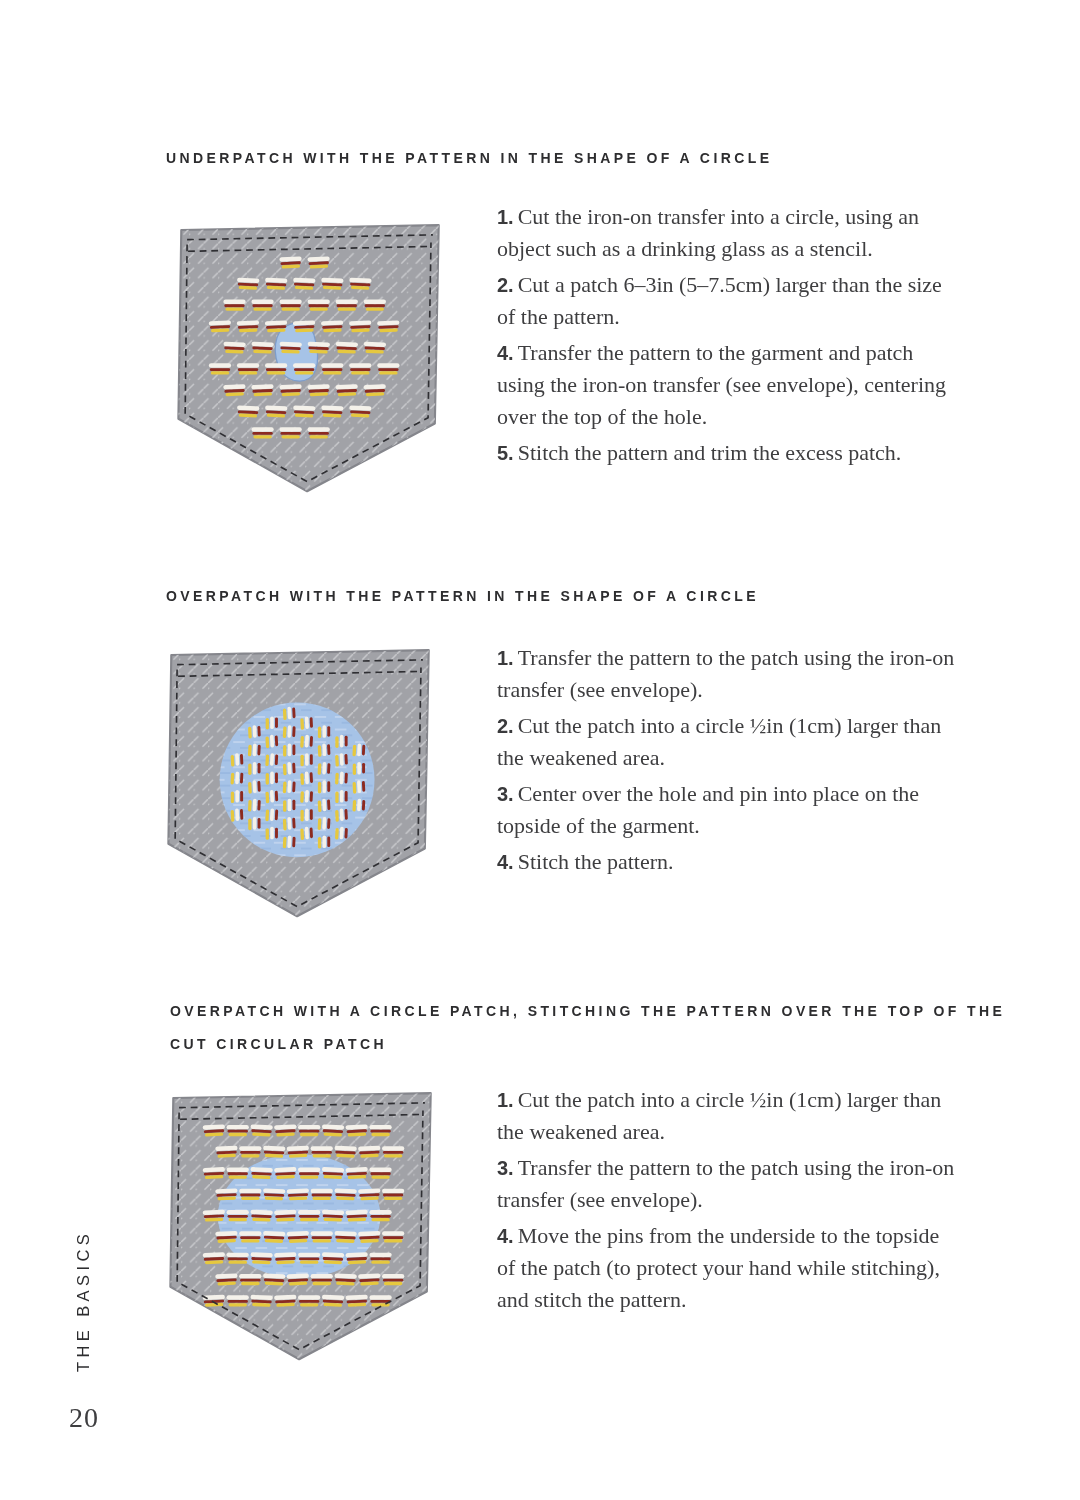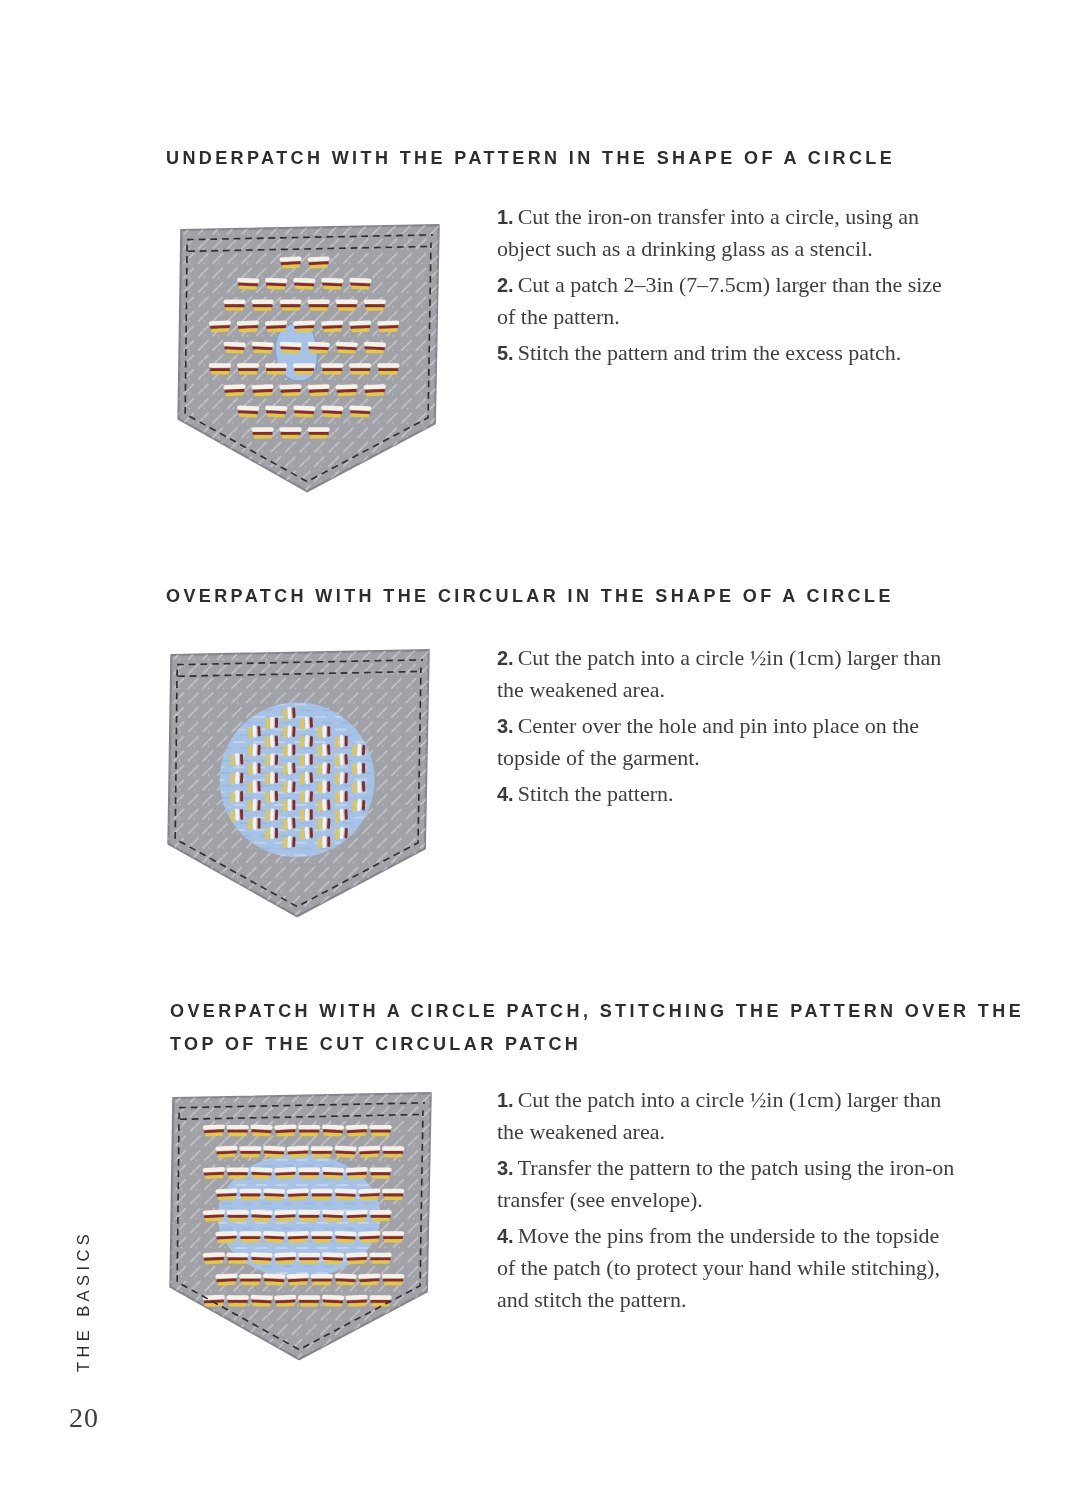--- a/index.html
+++ b/index.html
@@ -2,21 +2,21 @@
 <html><head>
 <meta charset="utf-8">
 <style>
   html,body{margin:0;padding:0;}
   body{
     width:1080px;height:1500px;position:relative;background:#ffffff;
     font-family:"Liberation Serif", serif;color:#3e3e40;overflow:hidden;
   }
   .heading{
     position:absolute;font-family:"Liberation Sans", sans-serif;
-    font-size:18px;font-weight:600;letter-spacing:3.4px;color:#2d2d2f;
+    font-size:14px;font-weight:600;letter-spacing:3.4px;color:#2d2d2f;
     line-height:33px;white-space:pre-line;
   }
   .steps{
     position:absolute;width:472px;font-size:22px;line-height:32px;color:#3e3e40;
   }
   .steps p{margin:4px;}
   .step-num{
     font-family:"Liberation Sans", sans-serif;font-weight:700;font-size:20px;color:#3a3a3c;
     margin-right:4px;
   }
@@ -293,25 +293,26 @@
         </g>
       </g>
       <path d="M28 41 L282 36" stroke="#2f2f33" stroke-width="1.7" stroke-dasharray="7 5" fill="none"></path>
       <path d="M29 53 L281 48" stroke="#2f2f33" stroke-width="1.7" stroke-dasharray="7 5" fill="none"></path>
       <path d="M28 46 L26 221 L152 291 L277 225 L280 44" stroke="#2f2f33" stroke-width="1.7" stroke-dasharray="7 5" fill="none"></path>
     </svg>
   </div>
 
 <div class="steps" style="left:493px;top:197px">
   <p><span class="step-num">1.</span><span>Cut the iron-on transfer into a circle, using an object such as a drinking glass as a stencil.</span></p>
-  <p><span class="step-num">2.</span><span>Cut a patch 2–3in (7–7.5cm) larger than the size of the pattern.</span></p>
+  <p><span class="step-num">2.</span><span>Cut a patch 6–3in (5–7.5cm) larger than the size of the pattern.</span></p>
+  <p><span class="step-num">4.</span><span>Transfer the pattern to the garment and patch using the iron-on transfer (see envelope), centering over the top of the hole.</span></p>
   <p><span class="step-num">5.</span><span>Stitch the pattern and trim the excess patch.</span></p>
 </div>
 
-<div class="heading" style="left:166px;top:580px;width:900px">OVERPATCH WITH THE CIRCULAR IN THE SHAPE OF A CIRCLE</div>
+<div class="heading" style="left:166px;top:580px;width:900px">OVERPATCH WITH THE PATTERN IN THE SHAPE OF A CIRCLE</div>
 
 <div class="fig" style="left:150px;top:625px;width:300px;height:300px">
     <svg viewBox="0 0 310 310" width="100%" height="100%">
       <defs>
         <pattern id="h1" width="15" height="15" patternUnits="userSpaceOnUse">
           <path d="M-2 17L17 -2" stroke="#c9cacd" stroke-width="1.5" stroke-dasharray="10 6" fill="none"></path>
           <path d="M-3 9L9 -3" stroke="#c9cacd" stroke-width="1.1" stroke-dasharray="6 9" fill="none" opacity="0.85"></path>
         </pattern>
         <pattern id="b1" width="21" height="13" patternUnits="userSpaceOnUse">
           <path d="M2 4L14 4" stroke="#c7d9f1" stroke-width="1.5" fill="none"></path>
@@ -572,20 +573,21 @@
           <rect x="219.2" y="180.5" width="3" height="11" rx="1.5" fill="#8c2a20"></rect>
         </g>
       </g>
       <path d="M28 41 L282 36" stroke="#2f2f33" stroke-width="1.7" stroke-dasharray="7 5" fill="none"></path>
       <path d="M29 53 L281 48" stroke="#2f2f33" stroke-width="1.7" stroke-dasharray="7 5" fill="none"></path>
       <path d="M28 46 L26 221 L152 291 L277 225 L280 44" stroke="#2f2f33" stroke-width="1.7" stroke-dasharray="7 5" fill="none"></path>
     </svg>
   </div>
 
 <div class="steps" style="left:493px;top:638px">
+  <p><span class="step-num">1.</span><span>Transfer the pattern to the patch using the iron-on transfer (see envelope).</span></p>
   <p><span class="step-num">2.</span><span>Cut the patch into a circle ½in (1cm) larger than the weakened area.</span></p>
   <p><span class="step-num">3.</span><span>Center over the hole and pin into place on the topside of the garment.</span></p>
   <p><span class="step-num">4.</span><span>Stitch the pattern.</span></p>
 </div>
 
 <div class="heading" style="left:170px;top:995px;width:880px">OVERPATCH WITH A CIRCLE PATCH, STITCHING THE PATTERN OVER THE TOP OF THE CUT CIRCULAR PATCH</div>
 
 <div class="fig" style="left:152px;top:1068px;width:300px;height:300px">
     <svg viewBox="0 0 310 310" width="100%" height="100%">
       <defs>

